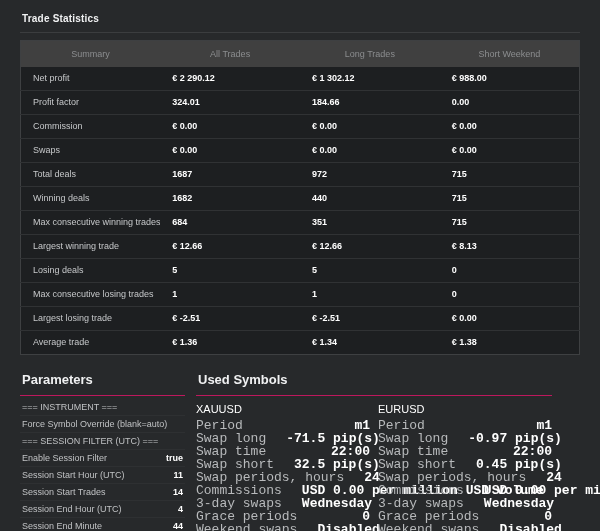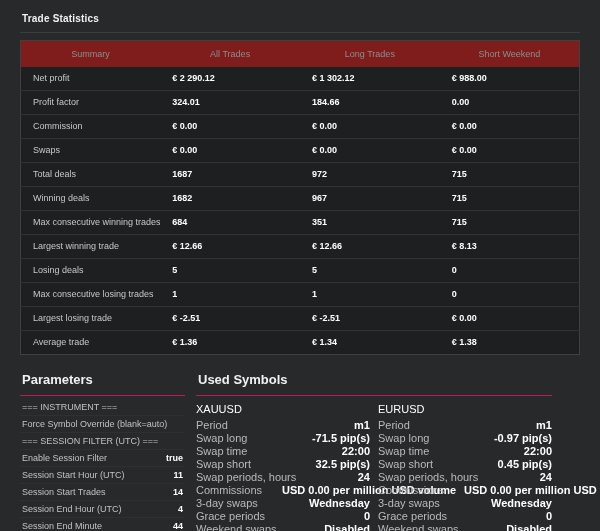--- a/index.html
+++ b/index.html
@@ -19,21 +19,21 @@
   .title-divider { border-top: 1px solid #3b3d3f; margin-bottom: 7px; }
 
   
   table.stats {
     width: 100%; border-collapse: collapse;
     border: 1px solid #3e4042;
     background: #1d1f21;
     table-layout: fixed;
   }
   table.stats th {
-    background: #7f1d1d; color: #8b8d8f;
+    background: #404040; color: #8b8d8f;
     font-size: 9px; font-weight: normal;
     height: 26px; text-align: center; padding: 0;
   }
   table.stats td {
     font-size: 9px; line-height: 9px;
     padding: 7px 12px 7px 12px;
     border-top: 1px solid #303234;
     white-space: nowrap; overflow: hidden;
   }
   table.stats tr:first-child td { border-top: none; }
@@ -62,22 +62,23 @@
   .param-value { color: #ffffff; font-weight: bold; margin-left: 6px; }
 
   .sym-tables { display: flex; gap: 8px; margin-top: 4px; }
   .sym-table { flex: 1; min-width: 0; }
   .sym-name {
     font-size: 11px; font-weight: normal; color: #ffffff;
     padding: 3px 0 4px 0;
   }
   .sym-row {
     display: flex; justify-content: space-between; align-items: flex-end;
-    font-size: 11px; line-height: 9px;
+    font-size: 13px; line-height: 9px;
     padding: 2px 0;
+    font-family: Liberation Mono, monospace;
   }
   .sym-label { color: #b8babc; white-space: nowrap; }
   .sym-value { color: #ffffff; font-weight: bold; text-align: right; white-space: nowrap; margin-left: 20px; }
 </style>
 </head>
 <body>
 
 <div class="page">
 
   <div class="page-title">Trade Statistics</div>
@@ -119,21 +120,21 @@
       </tr>
       <tr>
         <td class="stat-label">Total deals</td>
         <td class="stat-value">1687</td>
         <td class="stat-value">972</td>
         <td class="stat-value">715</td>
       </tr>
       <tr>
         <td class="stat-label">Winning deals</td>
         <td class="stat-value">1682</td>
-        <td class="stat-value">967</td>
+        <td class="stat-value">440</td>
         <td class="stat-value">715</td>
       </tr>
       <tr>
         <td class="stat-label">Max consecutive winning trades</td>
         <td class="stat-value">684</td>
         <td class="stat-value">351</td>
         <td class="stat-value">715</td>
       </tr>
       <tr>
         <td class="stat-label">Largest winning trade</td>

